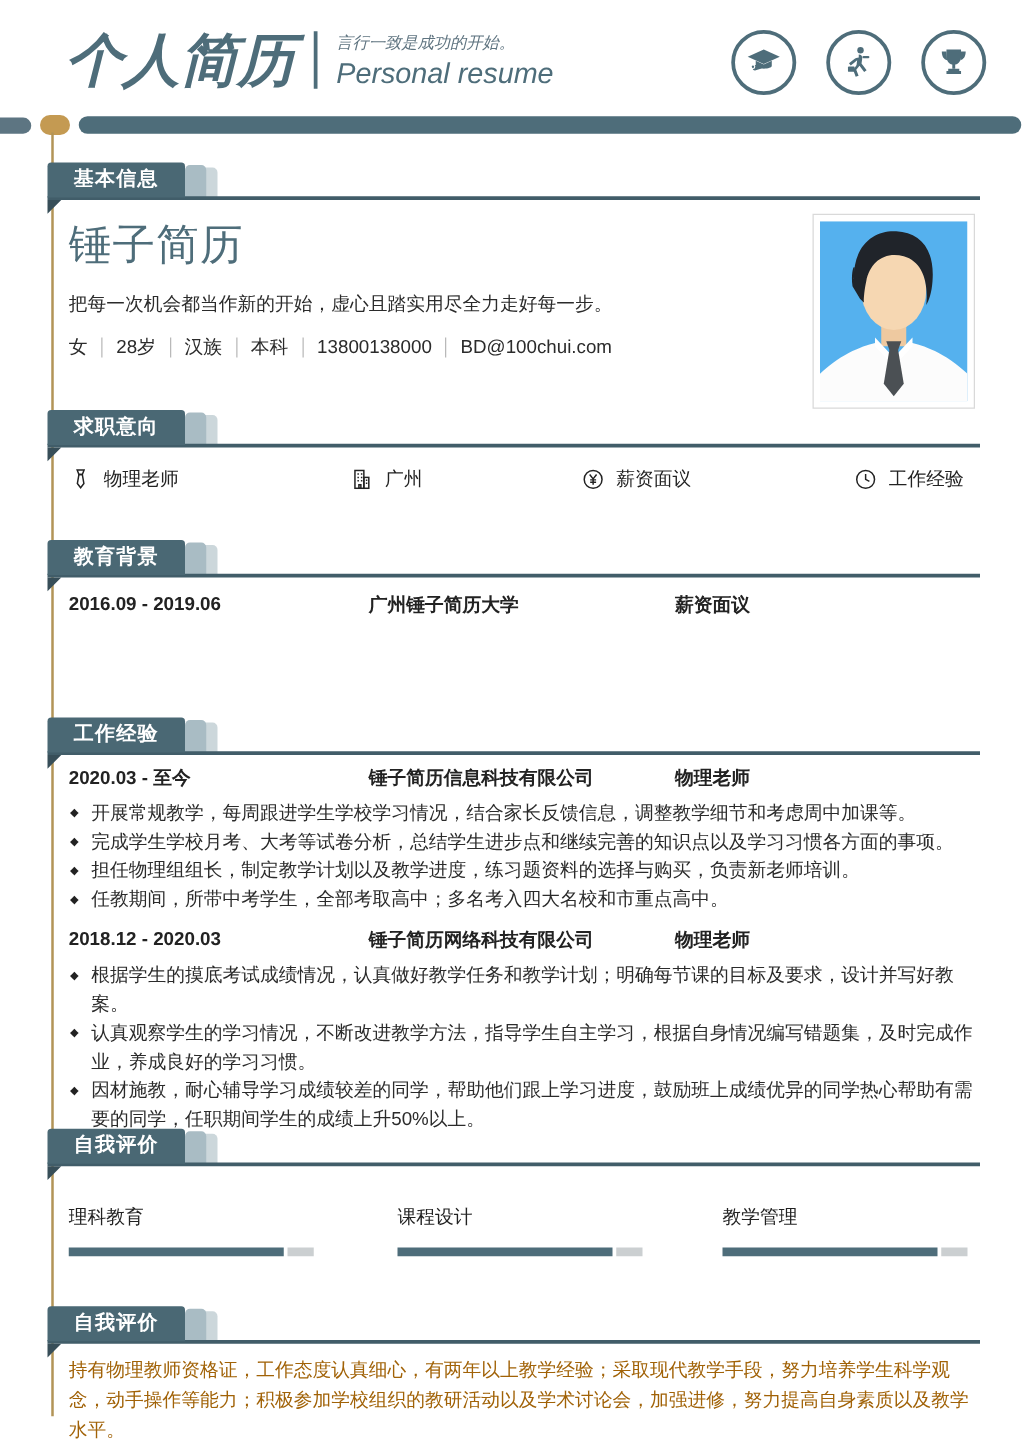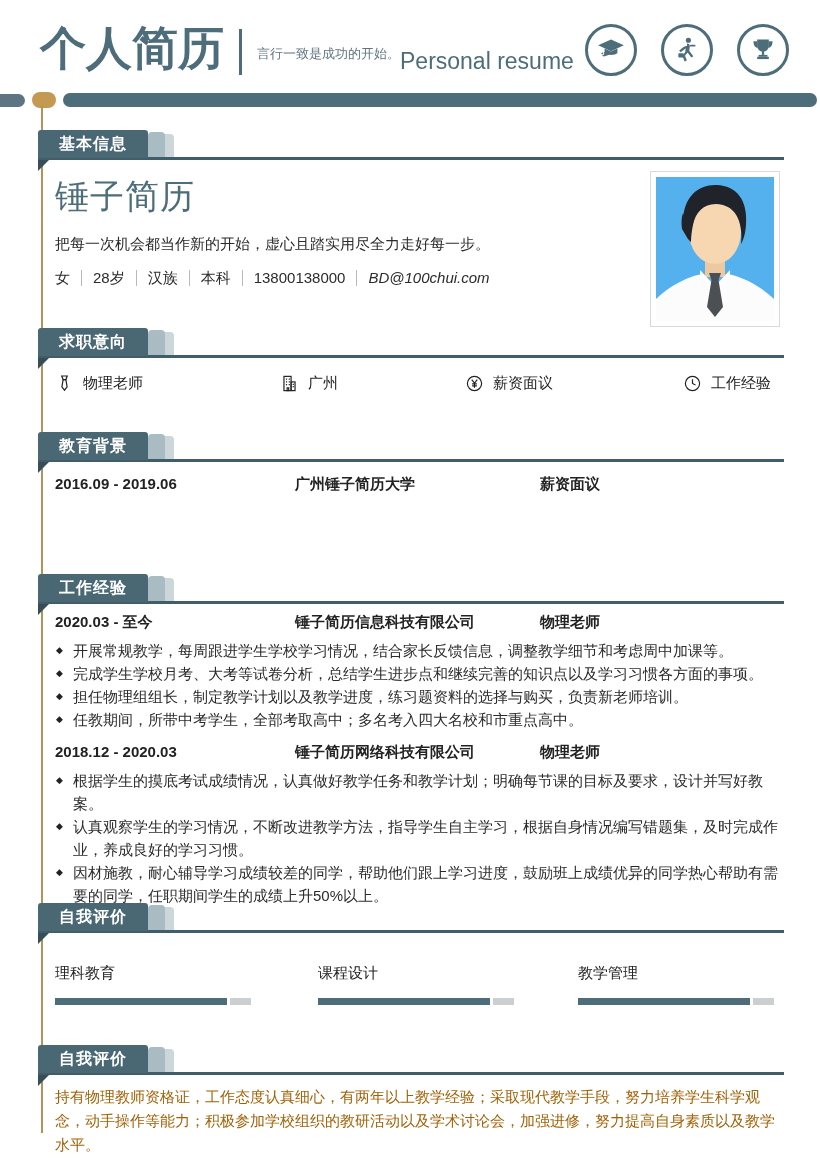--- a/index.html
+++ b/index.html
@@ -1,24 +1,24 @@
 <!DOCTYPE html>
 <html><head>
 <meta charset="utf-8">
 <style>
   * { margin:0; padding:0; box-sizing:border-box; }
   html,body { background:#ffffff; }
   body { font-family:"Liberation Sans","DejaVu Sans",sans-serif; color:#2b2b2b; }
   .page { position:relative; width:820px; height:1160px; background:#fff; overflow:hidden; margin:0 auto; }
 
   
-  .header { position:absolute; top:21px; left:40px; display:flex; align-items:flex-end; }
+  .header { position:absolute; top:21px; left:52px; display:flex; align-items:center;font-style:italic; }
   .header-title { font-size:46px; font-weight:bold; color:#4e6d7a; line-height:54px; }
   .header-divider { width:3px; height:46px; background:#4e6d7a; margin:0 15px; }
-  .header-sub { display:flex; flex-direction:row; justify-content:center; }
+  .header-sub { display:flex; flex-direction:column; justify-content:center; }
   .header-tagline { font-size:13px; color:#5f7480; line-height:17px; }
   .header-subtitle { font-size:23px; color:#4e6d7a; line-height:28px; margin-top:2px; }
   .header-icons { position:absolute; top:24px; right:31px; display:flex; gap:24px; }
   .hicon { width:52px; height:52px; border:3px solid #4e6d7a; border-radius:50%;
            display:flex; align-items:center; justify-content:center; background:#fff; }
   .hicon svg { width:28px; height:28px; fill:#4e6d7a; }
 
   
   .bar-left  { position:absolute; top:94px; left:0;  width:25px; height:13px; background:#5d7582; border-radius:0 7px 7px 0; }
   .bar-gold  { position:absolute; top:92px; left:32px; width:24px; height:16px; background:#c49a52; border-radius:8px; }
@@ -37,21 +37,21 @@
   .sec-fold { position:absolute; left:0; top:30px; width:0; height:0;
               border-top:11px solid #374e58; border-right:11px solid transparent; }
   .sec-body { padding-left:17px; }
 
   
   .name { margin-top:16px; font-size:34px; color:#4e6d7a; line-height:40px; letter-spacing:1px; }
   .motto { margin-top:17px; font-size:15px; line-height:21px; color:#2b2b2b; max-width:560px; }
   .details { margin-top:16px; font-size:15px; color:#2b2b2b; display:flex; align-items:center; }
   .details .dit { padding:0 11px; border-right:1px solid #b9b9b9; line-height:16px; }
   .details .dit:first-child { padding-left:0; }
-  .details .dit:last-child { border-right:none;font-style:italic; }
+  .details .dit:last-child { border-right:none; }
 
   .photo { position:absolute; left:650px; top:171px; width:130px; height:156px;
            background:#fff; border:1px solid #d9d9d9; padding:5px; z-index:4; }
   .photo svg { display:block; width:100%; height:100%; }
 
   
   .intent-row { margin-top:16px; display:grid; grid-template-columns:225px 185px 218px auto; }
   .intent-item { display:flex; align-items:center; gap:9px; font-size:15px; color:#222; }
   .intent-item svg { width:19px; height:19px; stroke:#222; fill:none; stroke-width:1.5; }
 

